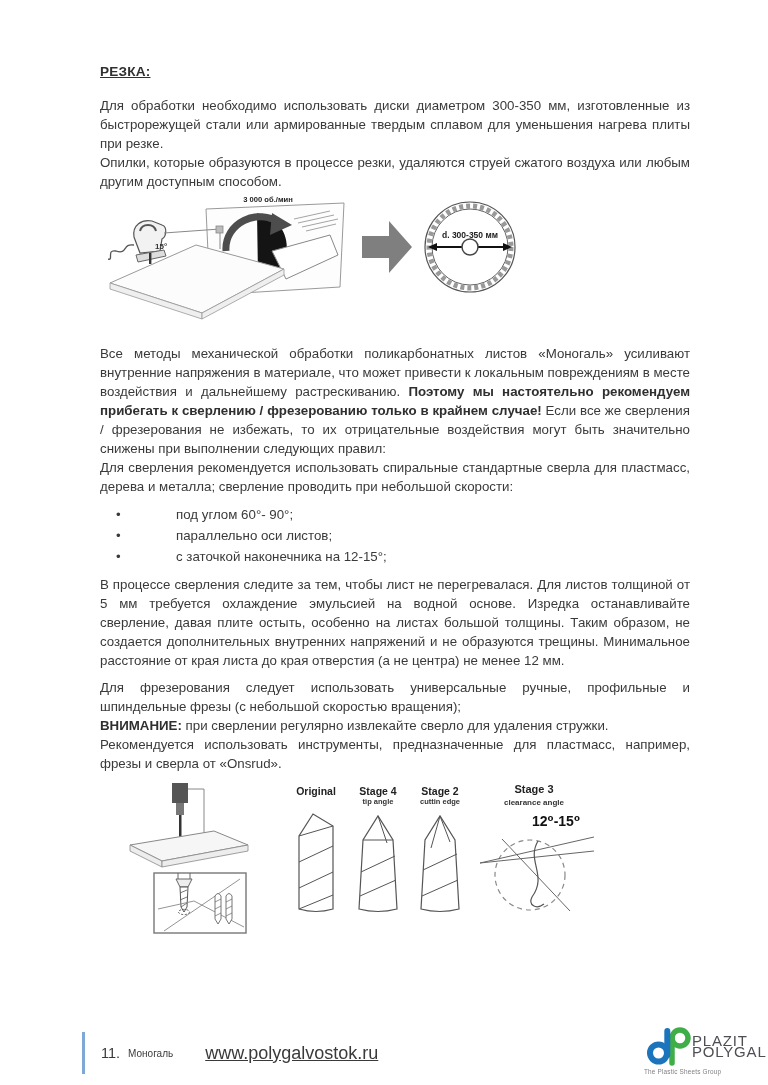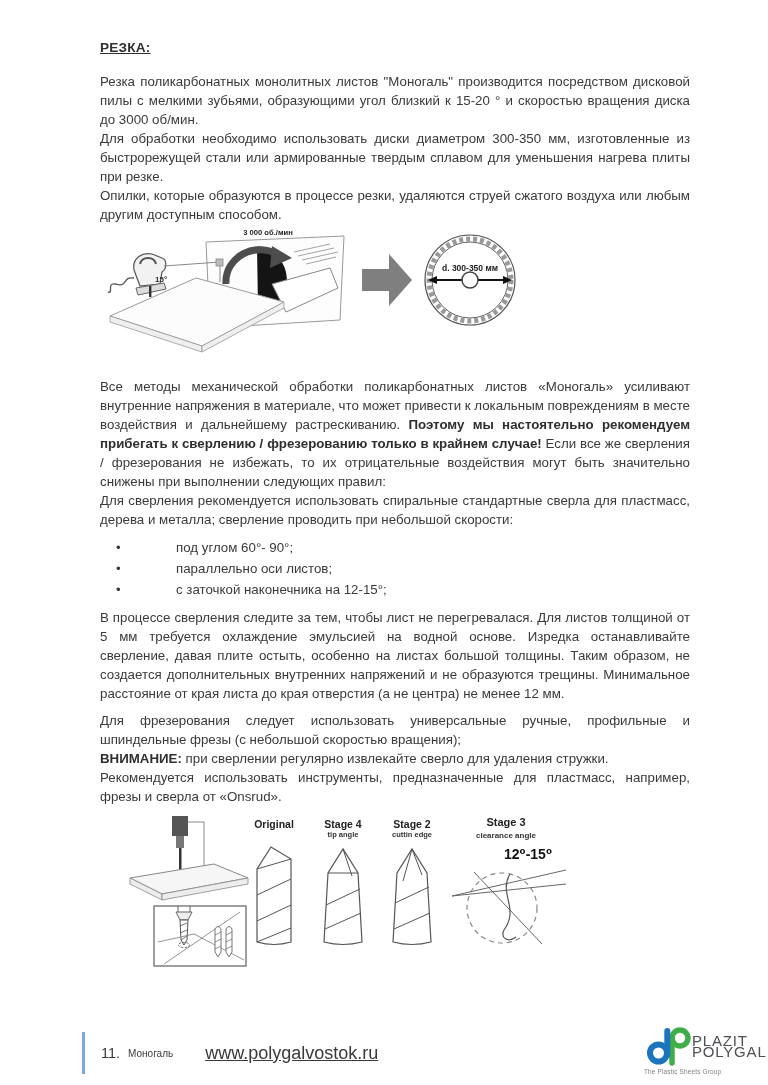--- a/index.html
+++ b/index.html
@@ -4,21 +4,21 @@
 <style>
   html,body{margin:0;padding:0;background:#fff;}
   .page{
     position:relative;
     width:768px;height:1085px;
     background:#ffffff;
     font-family:"Liberation Sans","DejaVu Sans",sans-serif;
     color:#3a3a3a;
     overflow:hidden;
   }
-  .content{padding:40px 78px 0 100px;}
+  .content{padding:64px 78px 0 100px;}
   .sec-heading{
     font-size:13.6px;font-weight:bold;color:#303030;
     text-decoration:underline;margin:0;letter-spacing:.2px;
   }
   .sec-heading.second{margin-top:17px;}
   p{margin:0;font-size:13.3px;line-height:19px;text-align:justify;}
   .p-group1{margin-top:17px;}
   .p-intro{margin-top:15px;}
   .bullets{margin-top:9px;}
   .bullet-row{display:flex;margin-left:16px;line-height:19px;margin-bottom:2px;font-size:13.3px;}
@@ -28,21 +28,21 @@
   b,strong{color:#2f2f2f;}
 
   
   .figrow1{display:flex;margin-top:2px;height:136px;}
   .cut-illus{margin-left:8px;}
   .big-arrow{margin:26px 0 0 12px;}
   .disc{margin:6px 0 0 10px;}
 
   .figrow2{display:flex;margin-top:8px;height:158px;}
   .drill-illus{margin-left:28px;}
-  .stages{display:flex;margin-top:4px;gap:21px;}
+  .stages{display:flex;margin-left:42px;margin-top:4px;gap:14px;}
   .stage{width:48px;text-align:center;}
   .stage-title{font-size:10.5px;font-weight:bold;color:#222;line-height:12px;}
   .stage-sub{font-size:7.5px;font-weight:bold;color:#333;height:10px;line-height:9px;}
   .stage svg{margin-top:3px;}
   .stage3{margin-left:10px;margin-top:0;}
 
   svg text{font-family:"Liberation Sans","DejaVu Sans",sans-serif;}
 
   
   .footer{position:absolute;left:82px;top:1032px;display:flex;align-items:center;}
@@ -59,21 +59,20 @@
 </style>
 </head>
 <body>
 
 <div class="page">
   <div class="content">
 
     <h2 class="sec-heading">РЕЗКА:</h2>
 
     <div class="p-group1">
-      <p>Резка поликарбонатных монолитных листов "Моногаль" производится посредством дисковой пилы с мелкими зубьями, образующими угол близкий к 15-20 ° и скоростью вращения диска до 3000 об/мин.</p>
       <p>Для обработки необходимо использовать диски диаметром 300-350 мм, изготовленные из быстрорежущей стали или армированные твердым сплавом для уменьшения нагрева плиты при резке.</p>
       <p>Опилки, которые образуются в процессе резки, удаляются струей сжатого воздуха или любым другим доступным способом.</p>
     </div>
 
     <div class="figrow1">
       <svg class="cut-illus" width="242" height="132" viewBox="0 0 242 132">
 
         <polygon points="98,16 236,10 232,94 102,102" fill="#fdfdfd" stroke="#999" stroke-width="1"></polygon>
         <text x="160" y="9" text-anchor="middle" font-size="7.6" font-weight="bold" fill="#222">3 000 об./мин</text>
         <path d="M148,20 C172,24 186,46 175,70 C169,82 157,84 150,82 L149,20 Z" fill="#141414"></path>

